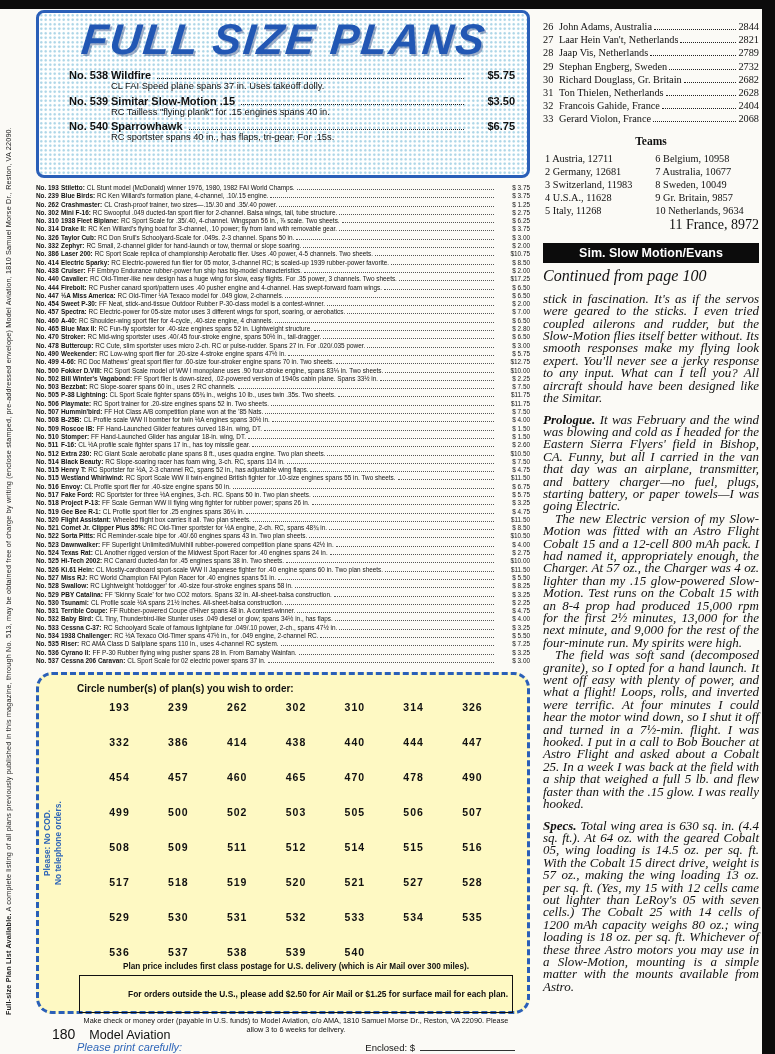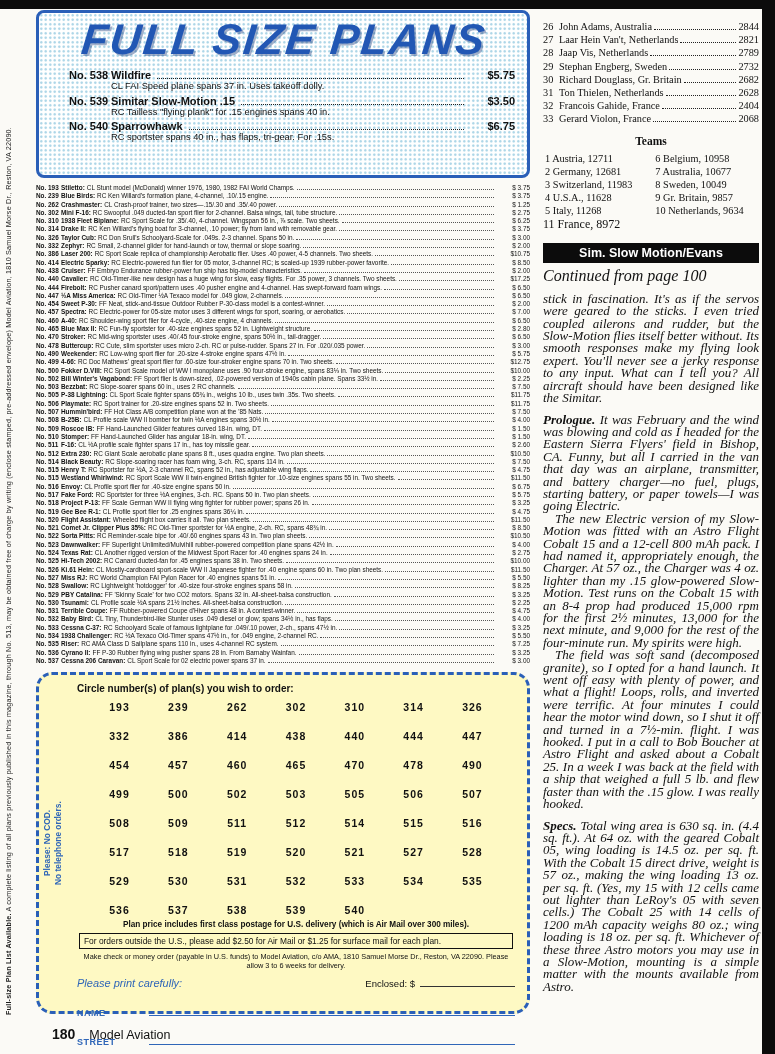--- a/index.html
+++ b/index.html
@@ -37,51 +37,51 @@
   .plan-name{font-weight:bold;margin-right:2px;flex:0 0 auto;}
   .plan-desc{flex:0 1 auto;overflow:hidden;}
   .plan-row .leader{border-bottom:1px dotted #555;margin:0 2px 1.5px 2px;min-width:4px;}
   .plan-price{flex:0 0 34px;text-align:right;}
 
   .order-form{position:relative;margin-top:7px;height:342px;border:3px dashed var(--accent-blue,#2a5fb8);
               border-radius:16px;padding:8px 12px 6px 38px;background:#fef9c3;}
   .form-side{position:absolute;left:3px;top:12px;bottom:12px;width:26px;writing-mode:vertical-rl;transform:rotate(180deg);
              color:var(--form-blue,#2f66b8);font-weight:bold;font-size:8.4px;text-align:center;line-height:1.35;}
   .form-instruction{font-size:10px;font-weight:bold;color:#111;}
-  .order-grid{display:grid;grid-template-columns:repeat(7,1fr);width:94%;margin:7px auto 4px;row-gap:17px;}
+  .order-grid{display:grid;grid-template-columns:repeat(7,1fr);width:94%;margin:7px auto 4px;row-gap:23px;}
   .grid-num{text-align:center;font-size:10.5px;font-weight:600;letter-spacing:1px;color:#111;}
   .postage-note{text-align:center;font-weight:bold;font-size:8.2px;color:#111;margin-top:2px;}
-  .foreign-note{border:1.5px solid #111;font-weight:normal;font-size:8.4px;text-align:left;
-                padding:2px 4px;margin:4px 2px 3px;color:#111;}
+  .foreign-note{border:1.5px solid #111;font-weight:bold;font-size:8.4px;text-align:right;
+                padding:13px 4px;margin:4px 2px 3px;color:#111;}
   .check-note{font-size:7.3px;line-height:1.25;text-align:center;color:#111;margin:0 2px;}
   .print-row{display:flex;justify-content:space-between;align-items:baseline;margin-top:7px;}
   .print-label{font-style:italic;font-weight:normal;color:var(--form-blue,#2f66b8);font-size:11px;}
   .enclosed{font-size:9.5px;color:#111;display:flex;align-items:baseline;}
   .amount-line{display:inline-block;width:95px;border-bottom:1.2px solid #333;height:10px;margin-left:5px;}
   .field-row{display:flex;align-items:baseline;margin-top:17px;gap:20px;}
   .field-label{color:var(--form-blue,#2f66b8);font-weight:bold;font-size:9px;letter-spacing:.5px;flex:0 0 52px;}
   .field-line{flex:1;border-bottom:1.3px solid var(--form-blue,#2f66b8);height:10px;}
   .zip-label{flex:0 0 32px;margin-left:16px;}
 
   .footer{position:absolute;left:52px;top:1026px;display:flex;align-items:baseline;gap:14px;color:#111;}
-  .page-num{font-weight:bold;font-size:14px;}
+  .page-num{font-weight:normal;font-size:14px;}
   .mag-name{font-size:12.5px;}
 
   .right-col{position:absolute;left:543px;top:20px;width:216px;font-family:"Liberation Serif",serif;color:#111;}
   .result-row{display:flex;align-items:baseline;font-size:10.3px;line-height:13.2px;}
   .result-rank{flex:0 0 16px;}
   .result-name{flex:0 1 auto;white-space:nowrap;overflow:hidden;}
   .result-row .leader{border-bottom:1.3px dotted #222;margin:0 2px 2px 2px;}
   .result-score{flex:0 0 auto;}
   .teams-title{text-align:center;font-weight:bold;font-size:11.5px;margin-top:9px;}
   .teams{display:flex;margin-top:5px;}
   .teams-colL{width:52%;padding-left:2px;}
   .teams-colR{width:48%;}
   .team-item{font-size:10.3px;line-height:13.2px;white-space:nowrap;}
-  .teams-last{text-align:left;font-size:12px;line-height:13.2px;}
+  .teams-last{text-align:right;font-size:14px;line-height:13.2px;}
   .article-header{background:#0c0c0c;color:#fff;font-family:"Liberation Sans",sans-serif;font-weight:bold;
                   font-size:12.5px;text-align:center;padding:3px 6px;margin-top:12px;}
   .continued{font-style:italic;font-size:16px;margin:4px 0 8px;}
   .article-body p{font-size:13px;line-height:12.4px;text-align:justify;font-style:italic;}
   .article-body p.indent{text-indent:12px;}
   .article-body p.space-before{margin-top:9px;}
   .para-lead{font-weight:bold;}
 </style>
 </head>
 <body>

